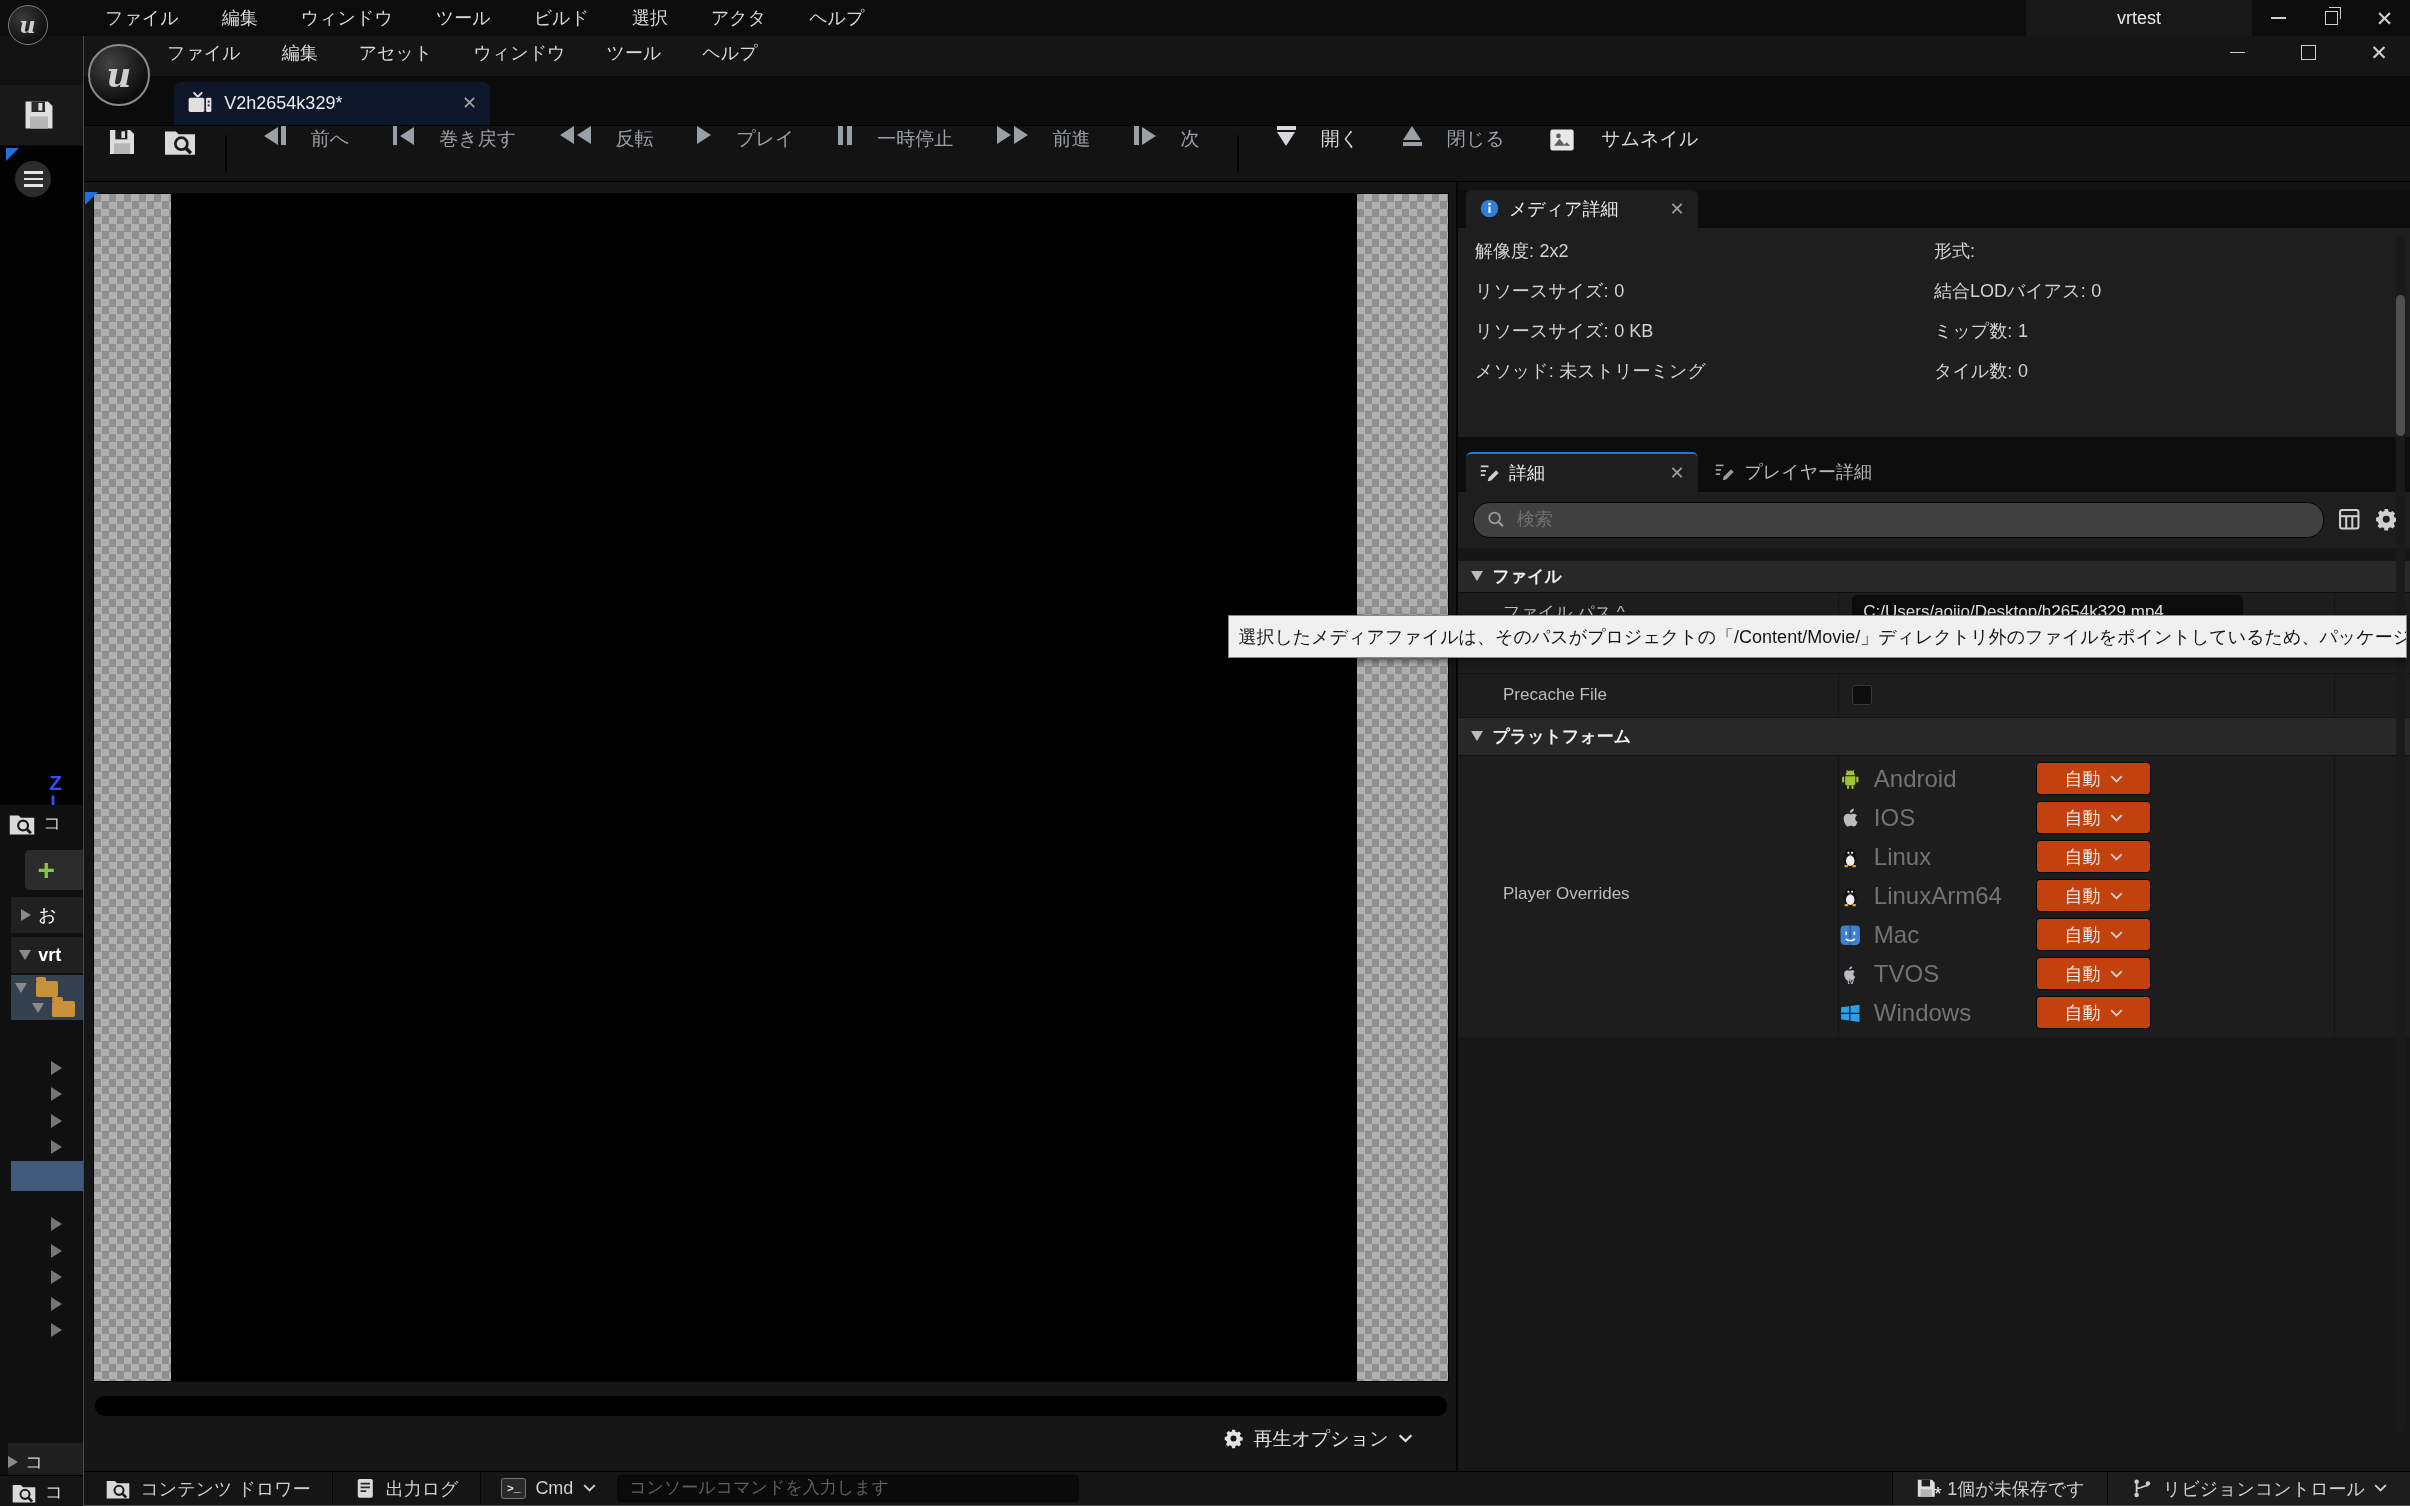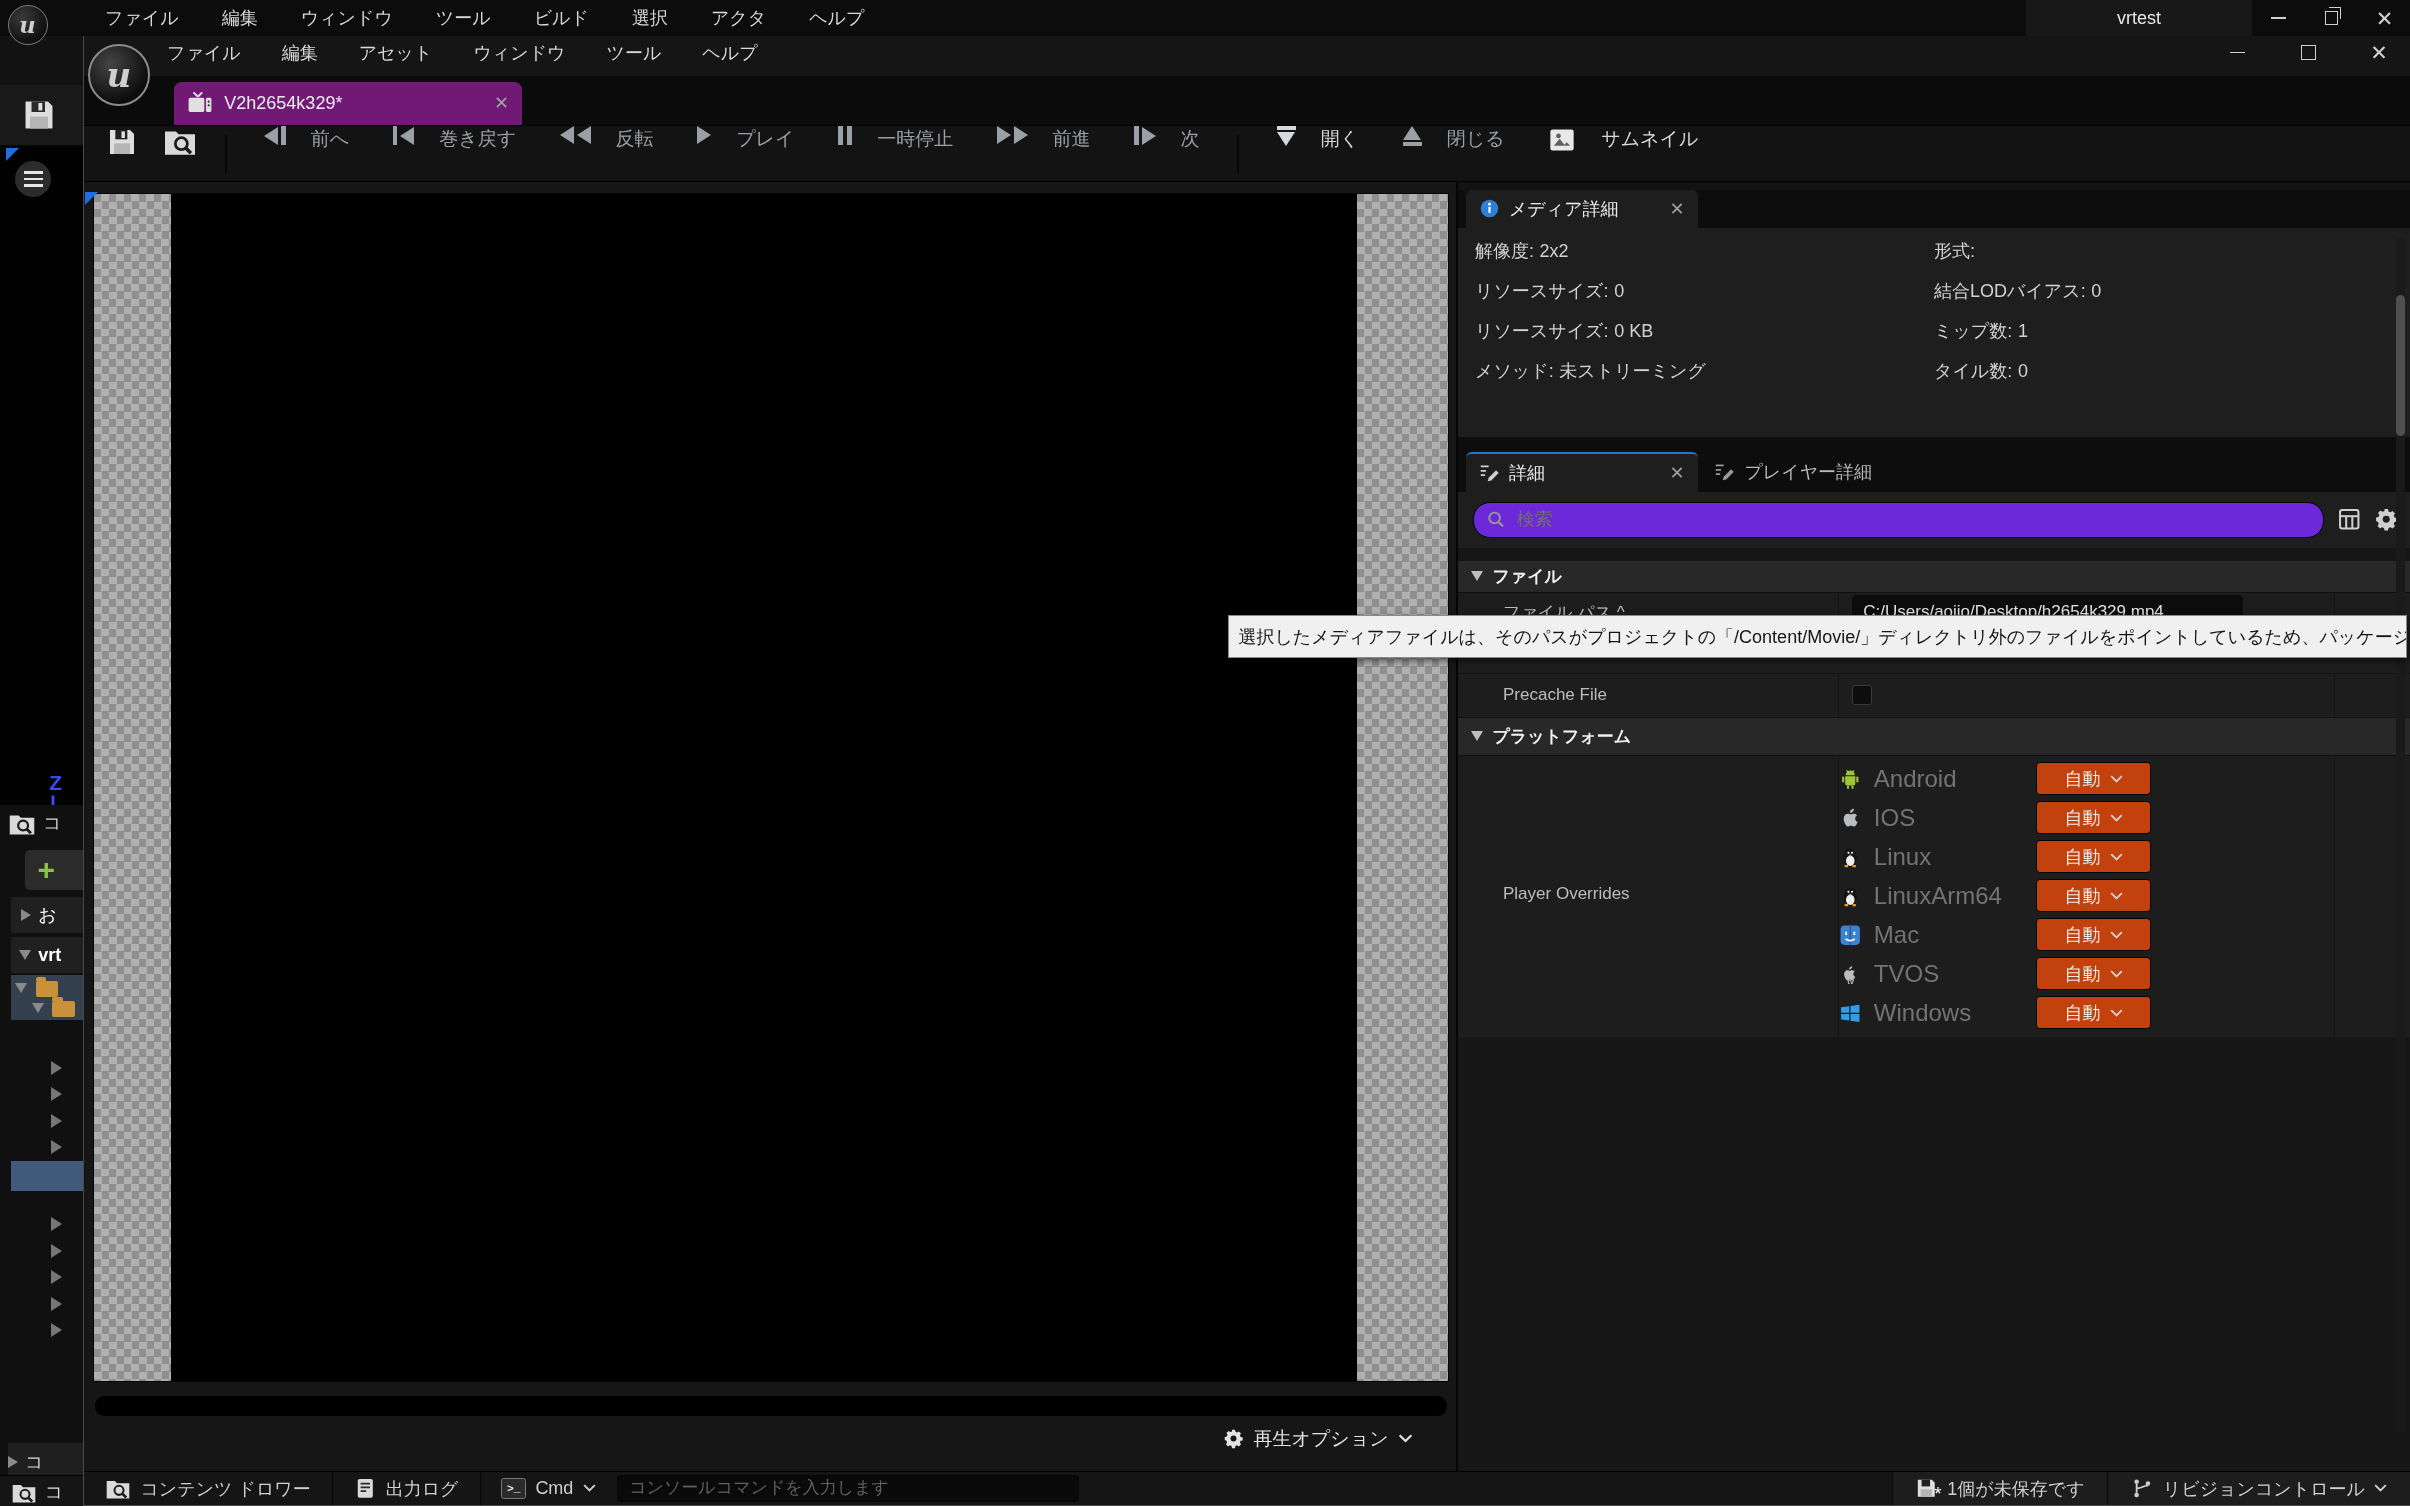--- a/index.html
+++ b/index.html
@@ -44,21 +44,21 @@
   
   .mp-window{position:absolute;left:83px;top:28px;width:2328px;height:1478px;background:#151515;border:0.9px solid #4a4a4a;box-sizing:border-box;z-index:10;display:flex;flex-direction:column;}
   .ue-logo-big{position:absolute;left:3.8px;top:15px;width:58px;height:58px;border-radius:50%;
       background:radial-gradient(circle at 35% 30%,#444,#0d0d0d 70%);border:2.8px solid #8b8b8b;
       display:flex;align-items:center;justify-content:center;z-index:20;}
   .mp-menubar{height:47px;background:#151515;display:flex;align-items:center;flex:none;position:relative;}
   .mp-menu{margin-left:83px;display:flex;gap:41px;font-size:18px;color:#d8d8d8;}
   .mp-winbtns{position:absolute;right:9.4px;top:0;height:47px;display:flex;align-items:center;gap:28px;}
   .mp-winbtn{width:43px;height:38px;display:flex;align-items:center;justify-content:center;}
   .mp-tabstrip{height:49px;background:#0b0b0b;flex:none;position:relative;border-bottom:0.9px solid #000;}
-  .asset-tab{position:absolute;left:90px;top:5.6px;width:348px;height:43px;background:#701a75;border-radius:7.5px 7.5px 0 0;display:flex;align-items:center;padding:0 13px;gap:11.3px;box-sizing:border-box;}
+  .asset-tab{position:absolute;left:90px;top:5.6px;width:316px;height:43px;background:#0f172a;border-radius:7.5px 7.5px 0 0;display:flex;align-items:center;padding:0 13px;gap:11.3px;box-sizing:border-box;}
   .asset-tab .title{font-size:18px;color:#ececec;flex:1;}
   .tab-x{color:#9f9f9f;font-size:18px;line-height:1;}
   .mp-toolbar{height:55px;background:#131313;border-bottom:0.9px solid #000;flex:none;display:flex;align-items:center;padding-left:13px;gap:5.6px;font-size:19px;color:#9aa0a6;}
   .tb-btn{display:flex;align-items:flex-start;gap:25px;padding:0 19px;height:100%;}
   .tb-sep{width:1.9px;height:38px;background:#060606;margin:0 13px;}
   .tri-l{width:0;height:0;border-right:14px solid #9aa0a6;border-top:9.4px solid transparent;border-bottom:9.4px solid transparent;}
   .tri-r{width:0;height:0;border-left:14px solid #9aa0a6;border-top:9.4px solid transparent;border-bottom:9.4px solid transparent;}
   .vbar{width:4.7px;height:19px;background:#9aa0a6;}
   .icon-pair{display:flex;align-items:center;gap:2.8px;}
   .tri-d{width:0;height:0;border-top:14px solid #d6d9dc;border-left:9.4px solid transparent;border-right:9.4px solid transparent;}
@@ -84,21 +84,21 @@
   .dt-tabstrip{height:38px;background:#0d0d0d;flex:none;position:relative;margin-top:7.5px;}
   .dt-tab{position:absolute;left:7.5px;top:0;height:38px;background:#1e1e1e;border-radius:5.6px 5.6px 0 0;display:flex;align-items:center;gap:9.4px;padding:0 13px;font-size:18px;color:#ececec;box-sizing:border-box;}
   .dt-tab.inactive{background:transparent;color:#b8b8b8;}
   .dt-tab.blue-top{border-top:2.8px solid #1f78d1;}
   .info-body{height:209px;background:#1e1e1e;flex:none;position:relative;font-size:18px;color:#d2d2d2;}
   .info-col{position:absolute;top:11.3px;display:flex;flex-direction:column;gap:16px;}
   .info-row span{margin-right:5.6px;}
   .dt-gap{height:15px;background:#0d0d0d;flex:none;}
   .dt-tabs2{height:40px;background:#0d0d0d;flex:none;position:relative;}
   .search-row{height:56px;background:#1e1e1e;flex:none;display:flex;align-items:center;padding:0 11.3px 0 15px;gap:13px;}
-  .search-box{flex:1;height:34px;background:#6d28d9;border:0.9px solid #050505;border-radius:17px;display:flex;align-items:center;padding:0 13px;gap:9.4px;}
+  .search-box{flex:1;height:34px;background:#404040;border:0.9px solid #050505;border-radius:17px;display:flex;align-items:center;padding:0 13px;gap:9.4px;}
   .search-box input{background:transparent;border:none;outline:none;color:#d8d8d8;font-size:18px;width:100%;font-family:inherit;}
   .search-box input::placeholder{color:#6f6f6f;}
   .sec-header{height:31px;background:#282828;border-bottom:0.9px solid #101010;flex:none;display:flex;align-items:center;gap:9.4px;padding-left:13px;font-size:17px;font-weight:bold;color:#f0f0f0;}
   .sec-header .mini-tri-d{border-top-color:#bdbdbd;}
   .prop-row{background:#1d1d1d;border-bottom:0.9px solid #141414;flex:none;display:flex;align-items:center;position:relative;}
   .prop-label{width:373px;padding-left:45px;font-size:17px;color:#bdbdbd;flex:none;box-sizing:border-box;}
   .col-div{position:absolute;left:380px;top:0;bottom:0;width:0.9px;background:#141414;}
   .col-div2{position:absolute;right:75px;top:0;bottom:0;width:0.9px;background:#141414;}
   .file-row{height:26px;overflow:hidden;}
   .path-box{width:391px;height:34px;background:#0c0c0c;border-radius:4.7px;margin-left:21px;display:flex;align-items:center;padding:0 11.3px;font-size:17px;color:#e0e0e0;white-space:nowrap;overflow:hidden;box-sizing:border-box;}

